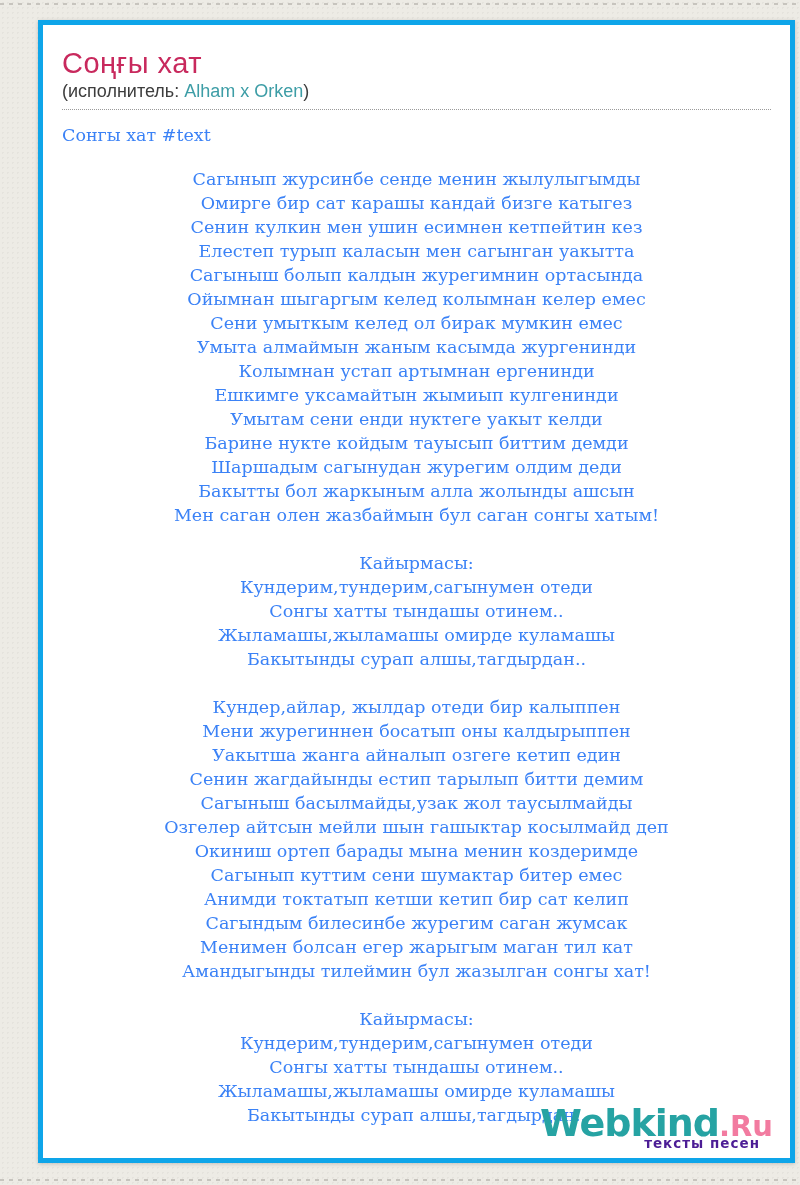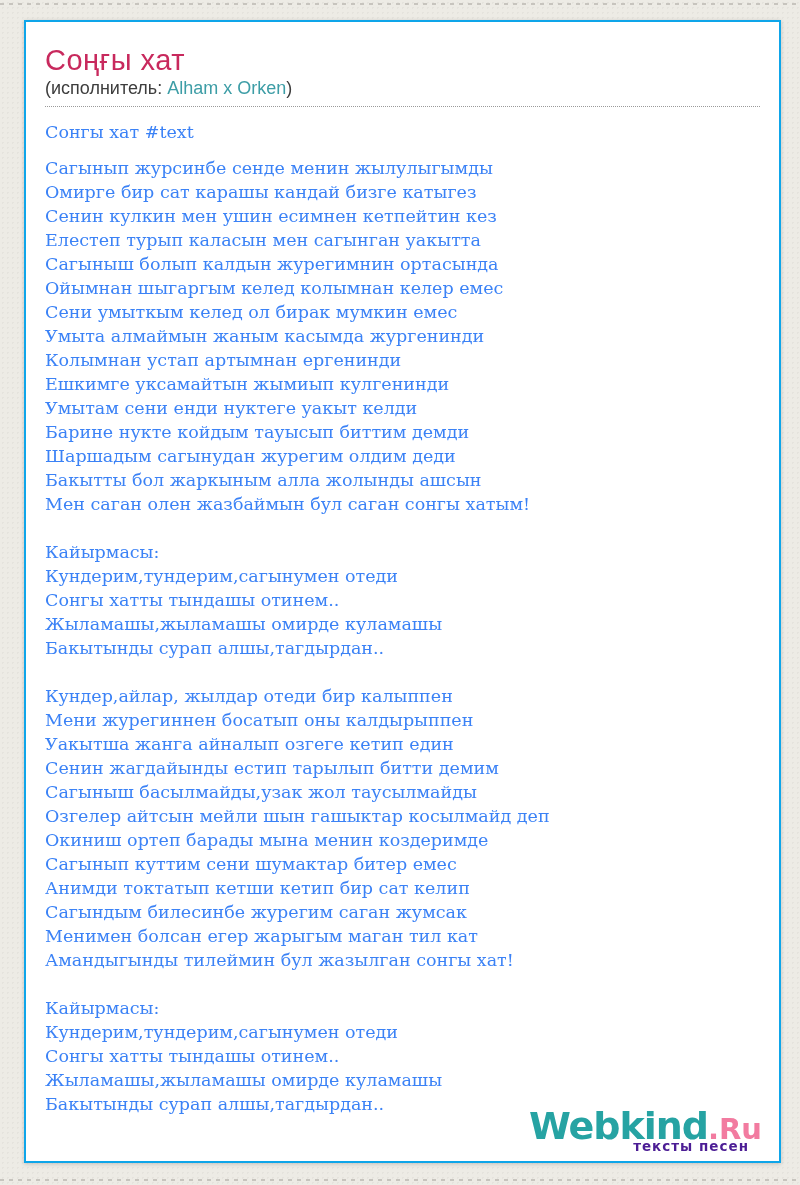--- a/index.html
+++ b/index.html
@@ -21,26 +21,26 @@
     left: 0;
     right: 0;
     height: 2px;
     background: repeating-linear-gradient(90deg, #c7c4be 0 4px, transparent 4px 9px);
   }
   .dotline.top { top: 3px; }
   .dotline.bottom { top: 1179px; }
 
   .card {
     position: absolute;
-    left: 24px;
+    left: 38px;
     top: 20px;
     width: 757px;
     height: 1143px;
     background: #ffffff;
-    border: 2px solid #0ea5e9;
+    border: 5px solid #0ea5e9;
     box-shadow: 0 1px 4px rgba(0,0,0,0.18);
     box-sizing: border-box;
     padding: 0 19px;
   }
 
   .header { padding-top: 22px; }
   .song-title {
     font-size: 29px;
     line-height: 32px;
     color: #c8295d;
@@ -63,21 +63,21 @@
 
   .lyrics {
     font-family: "DejaVu Serif", serif;
     font-size: 17.5px;
     line-height: 24px;
     color: #3b82f6;
   }
   .lyrics-heading {
     margin-top: 13px;
   }
-  .stanzas { margin-top: 12px; }
+  .stanzas { margin-top: 20px; text-align: center; }
   .stanza { margin-bottom: 24px; }
   .line { white-space: nowrap; }
 
   .logo {
     position: absolute;
     right: 17px;
     bottom: 8px;
     text-align: right;
     font-family: "DejaVu Sans", sans-serif;
     font-weight: bold;

